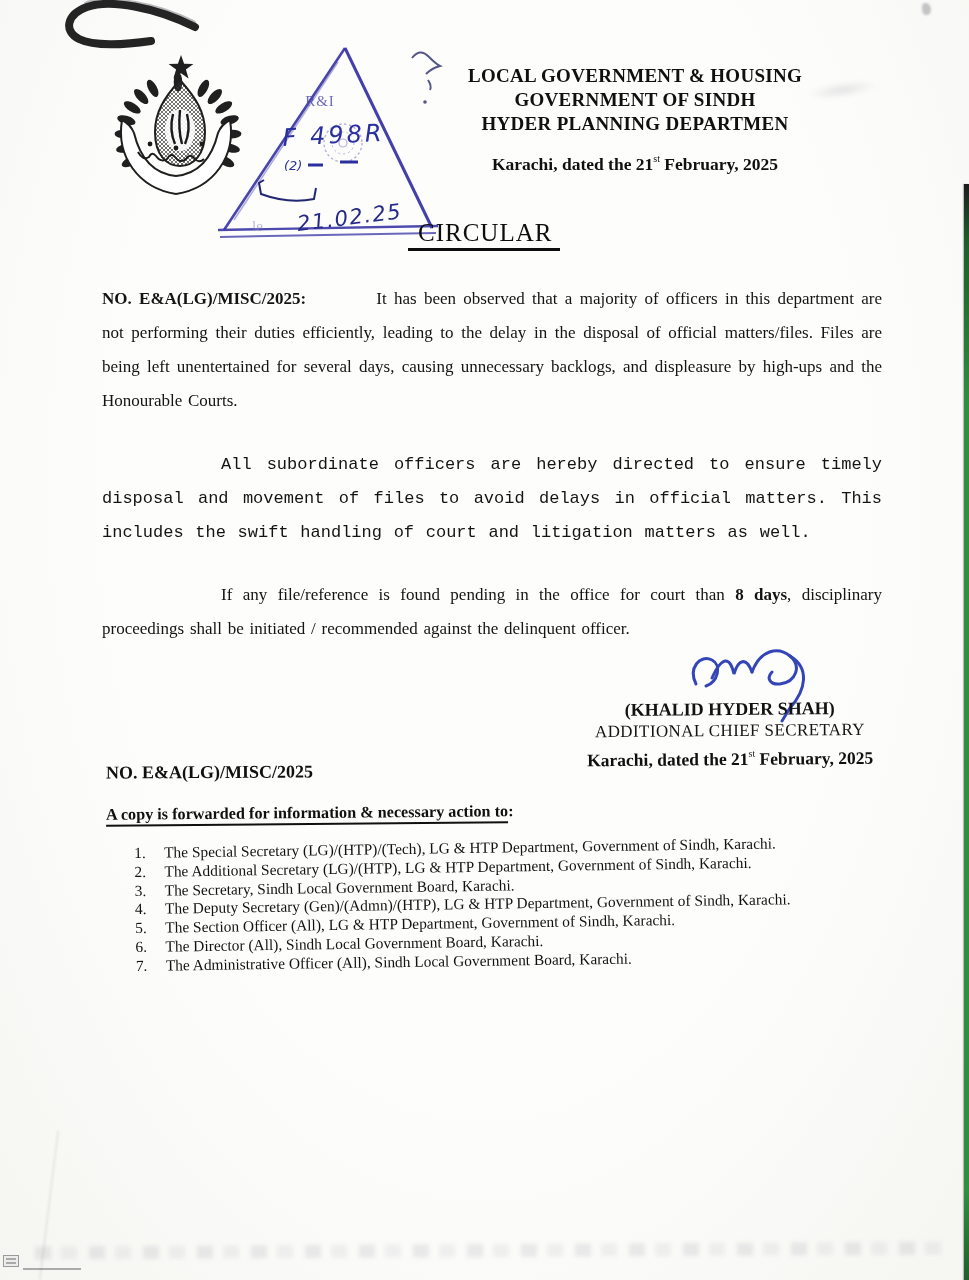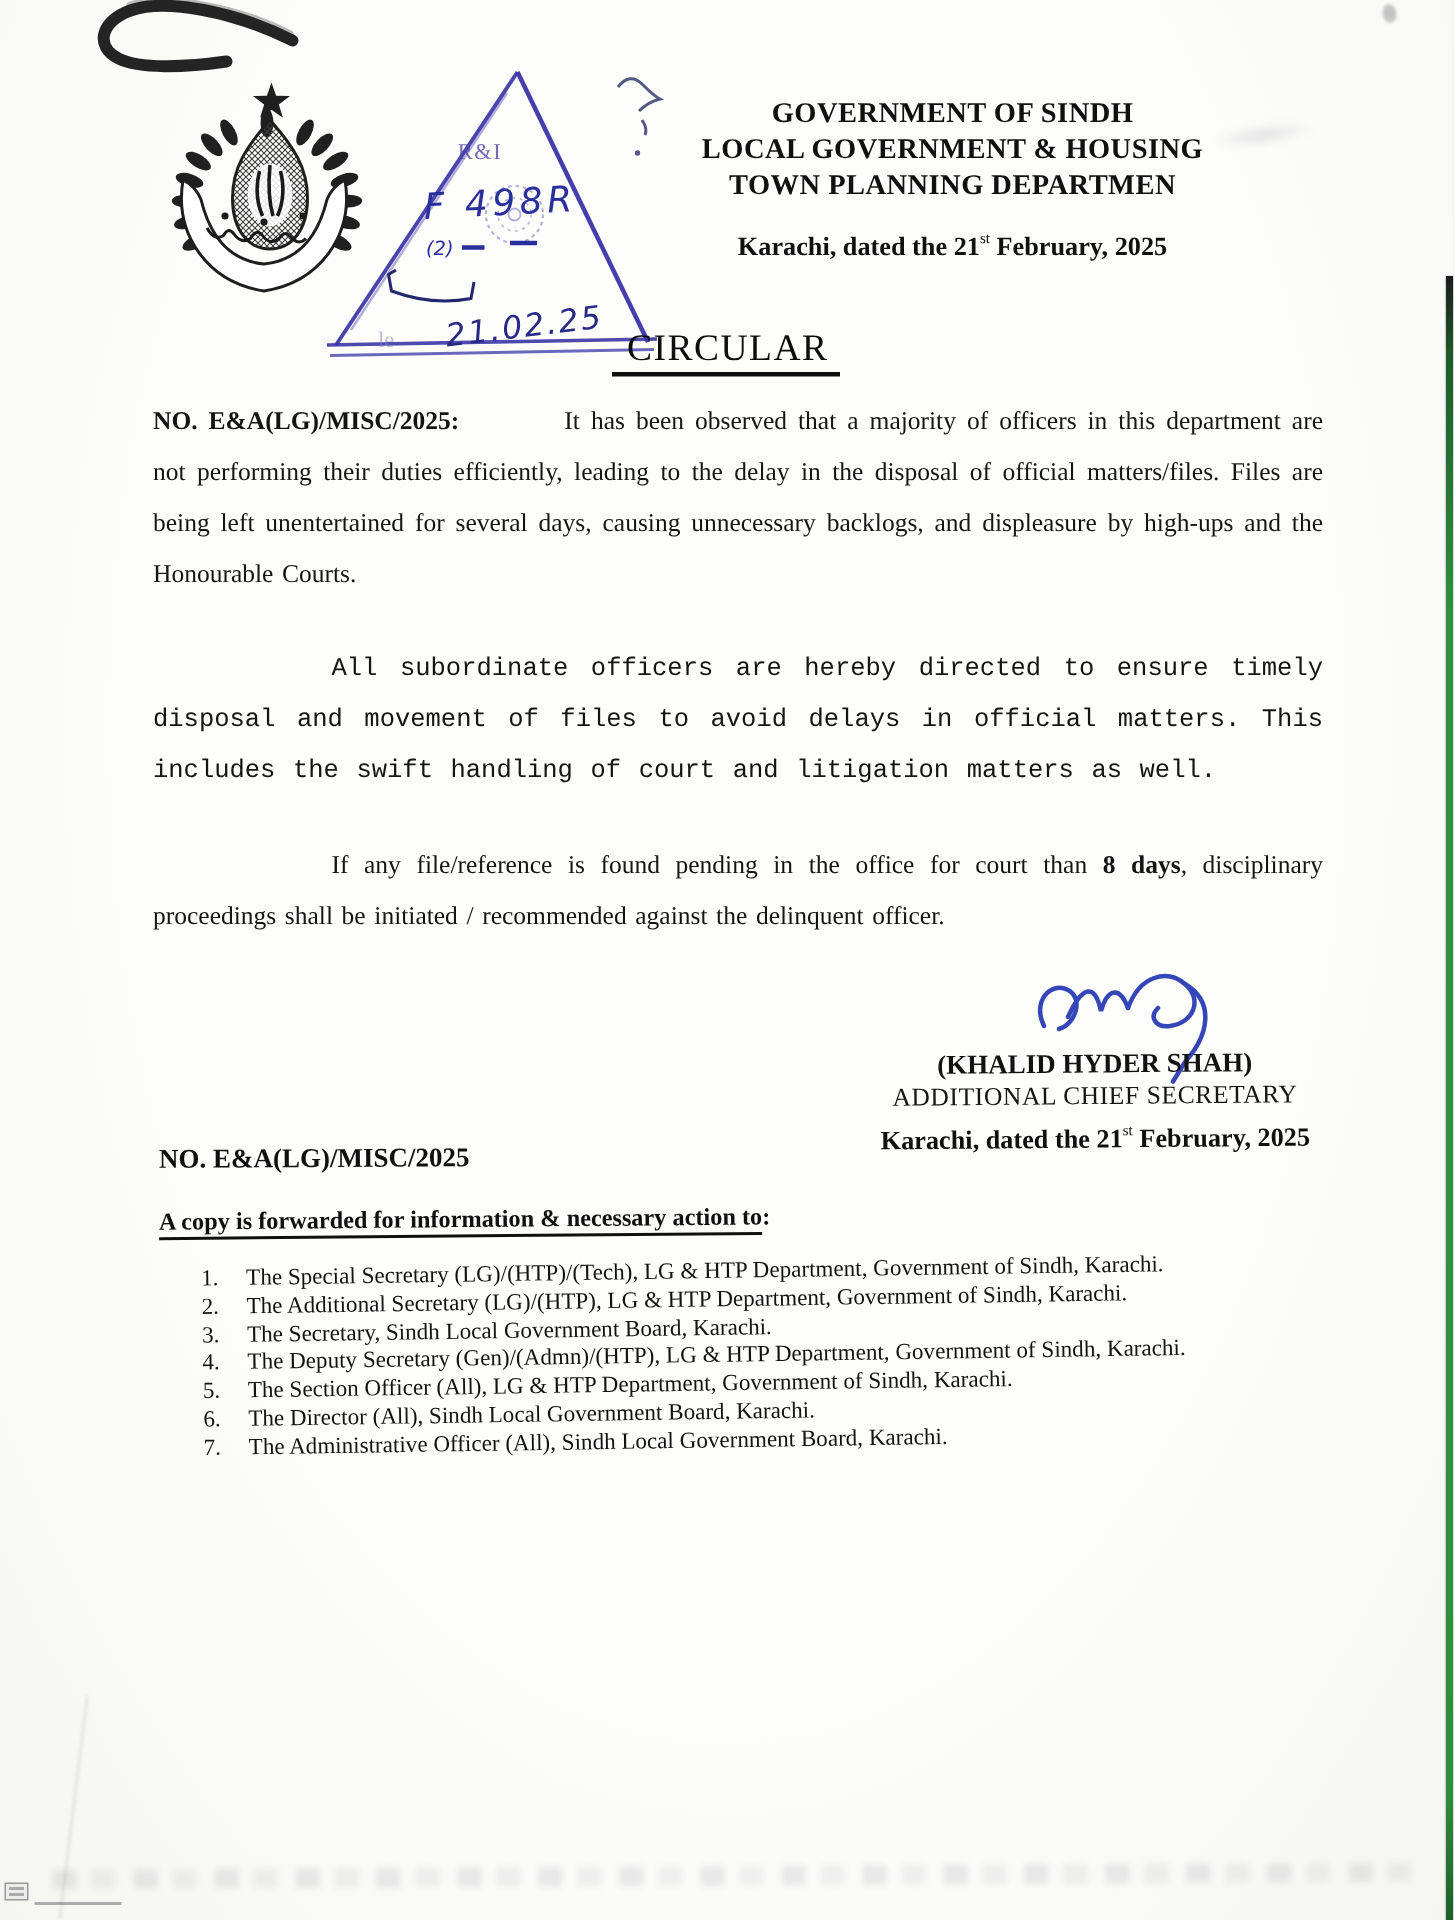--- a/index.html
+++ b/index.html
@@ -13,21 +13,21 @@
   .letterhead{left:430px; top:64px; width:410px; text-align:center;
     font-weight:bold; font-size:19px; line-height:24px; letter-spacing:.3px; color:#101010;}
   .header-date{left:430px; top:154px; width:410px; text-align:center;
     font-weight:bold; font-size:17.5px; color:#101010;}
   sup.ord{font-size:10px; font-weight:normal; position:relative; top:-1px;}
   
   .circular-title{left:408px; top:219px; font-weight:normal; font-size:25px; letter-spacing:1px;
     border-bottom:3.5px solid #0d0d0d; padding:0 8px 1px 10px; color:#0d0d0d;}
   
   .bodypara{left:102px; width:780px; font-size:17px; line-height:34px;
-    text-align:justify; word-spacing:1.5px; color:#141414;}
+    text-align:justify; word-spacing:1.5px; color:#141414;margin-top:18px;}
   .p1{top:264px;} .p2{top:430px; text-indent:119px;font-family:Liberation Mono, monospace;} .p3{top:560px; text-indent:119px;}
   .refno{font-weight:bold;}
   .gap{display:inline-block; width:70px;}
   .b{font-weight:bold;}
   
   .sigblock{left:560px; top:698px; width:340px; text-align:center; transform:rotate(-0.5deg);}
   .signame{font-weight:bold; font-size:18px; line-height:22px; color:#121212;}
   .sigtitle{font-size:17px; line-height:22px; letter-spacing:.4px; color:#151515;}
   .sigdate{font-weight:bold; font-size:17.5px; margin-top:7px; color:#101010;}
   
@@ -140,23 +140,23 @@
     <text class="stamp-serif" x="44" y="191" font-size="15" fill="#8585bb" opacity=".55">le</text>
     <text class="hand" x="90" y="191" font-size="21" fill="#262a86" letter-spacing="1.5" transform="rotate(-7 90 191)">21.02.25</text>
   </svg>
 
   <svg class="abs" style="left:398px; top:44px;" width="60" height="72" viewBox="0 0 60 72">
     <path d="M 14,14 q 8,-10 16,-2 t 12,10 q -8,2 -14,8 m 2,6 q 4,6 2,10" fill="none" stroke="#2a2d66" stroke-width="2" opacity=".8"></path>
     <circle cx="27" cy="58" r="1.8" fill="#2a2d66" opacity=".8"></circle>
   </svg>
 
   <div class="abs letterhead">
+    <div>LOCAL GOVERNMENT &amp; HOUSING</div>
     <div>GOVERNMENT OF SINDH</div>
-    <div>LOCAL GOVERNMENT &amp; HOUSING</div>
-    <div>TOWN PLANNING DEPARTMEN</div>
+    <div>HYDER PLANNING DEPARTMEN</div>
   </div>
   <div class="abs header-date">
     <span>Karachi, dated the 21</span><sup class="ord">st</sup><span> February, 2025</span>
   </div>
 
   <div class="abs circular-title">
     <span>CIRCULAR</span>
   </div>
 
   <div class="abs bodypara p1">

